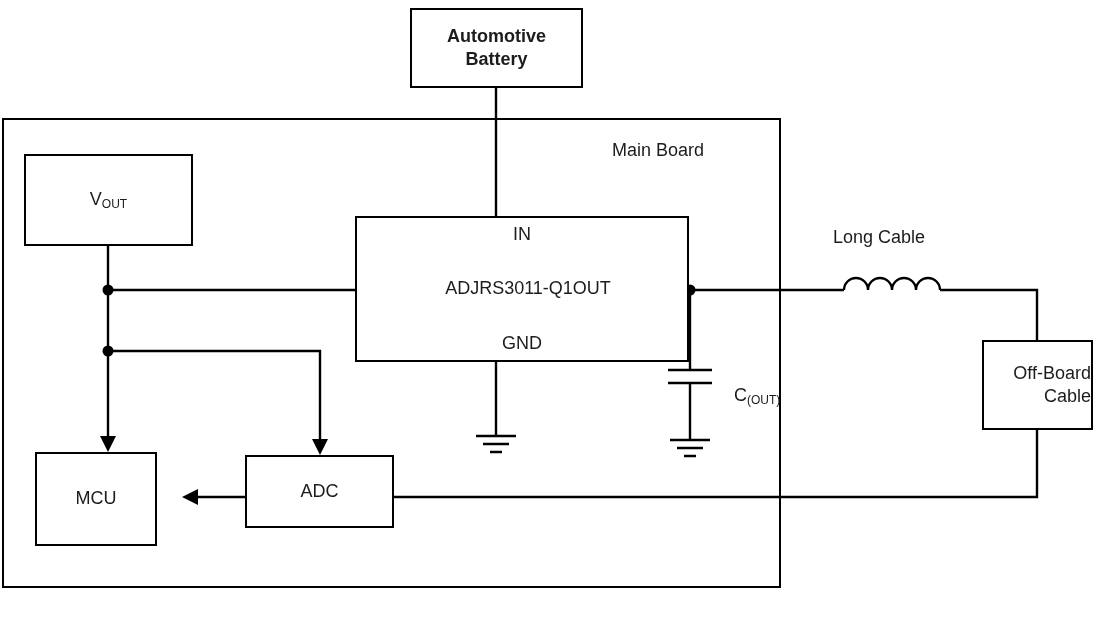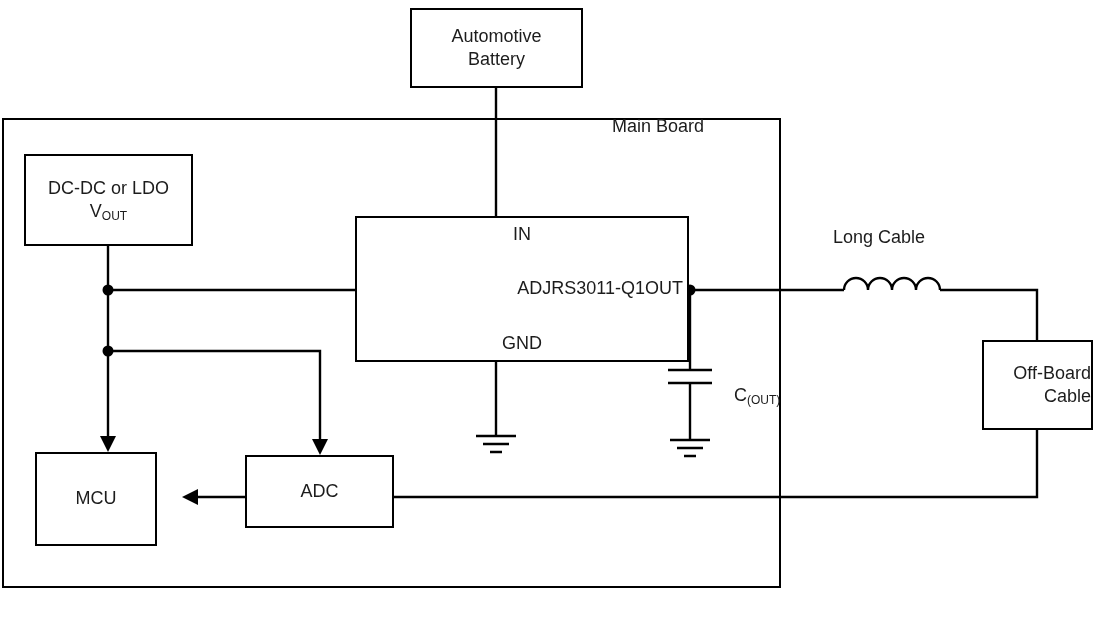--- a/index.html
+++ b/index.html
@@ -49,38 +49,38 @@
     white-space: nowrap;
   }
 
   sub.sub {
     font-size: 12px;
     vertical-align: -3px;
     line-height: 1;
   }
 
   
-  .battery   { left: 410px; top: 8px;   width: 173px; height: 80px; }
+  .battery   { left: 410px; top: 8px;   width: 173px; height: 80px; font-weight: bold; }
   .dcdc      { left: 24px;  top: 154px; width: 169px; height: 92px; }
   .regulator { left: 355px; top: 216px; width: 334px; height: 146px;
                justify-content: space-between; padding: 5px 10px; }
   .mcu       { left: 35px;  top: 452px; width: 122px; height: 94px; }
   .adc       { left: 245px; top: 455px; width: 149px; height: 73px; }
   .sensor    { left: 982px; top: 340px; width: 111px; height: 90px; align-items: flex-end; }
 
   .mainboard { left: 2px; top: 118px; width: 779px; height: 470px; }
 
-  .mainboard-label { left: 612px; top: 116px; }
+  .mainboard-label { left: 612px; top: 140px; }
   .cable-label     { left: 833px; top: 227px; width: 120px; text-align: left; }
   .cap-label       { left: 734px; top: 385px; }
 
   .reg-mid {
     width: 100%;
     display: flex;
-    justify-content: flex-end;
+    justify-content: center;
     align-items: center;
     margin-left: 12px;
   }
 </style>
 </head>
 <body>
 
 <div class="stage">
 
   <svg class="wires" width="1105" height="618" viewBox="0 0 1105 618">
@@ -126,21 +126,20 @@
 
   <div class="outline mainboard"></div>
   <div class="floating-label mainboard-label">Main Board</div>
 
   <div class="box battery">
     <span>Automotive</span>
     <span>Battery</span>
   </div>
 
   <div class="box dcdc">
-    <span>DC-DC or LDO</span>
     <span><span>V</span><sub class="sub">OUT</sub></span>
   </div>
 
   <div class="box regulator">
     <div>IN</div>
     <div class="reg-mid">
       <span>ADJ</span>
       <span>RS3011-Q1</span>
       <span>OUT</span>
     </div>

